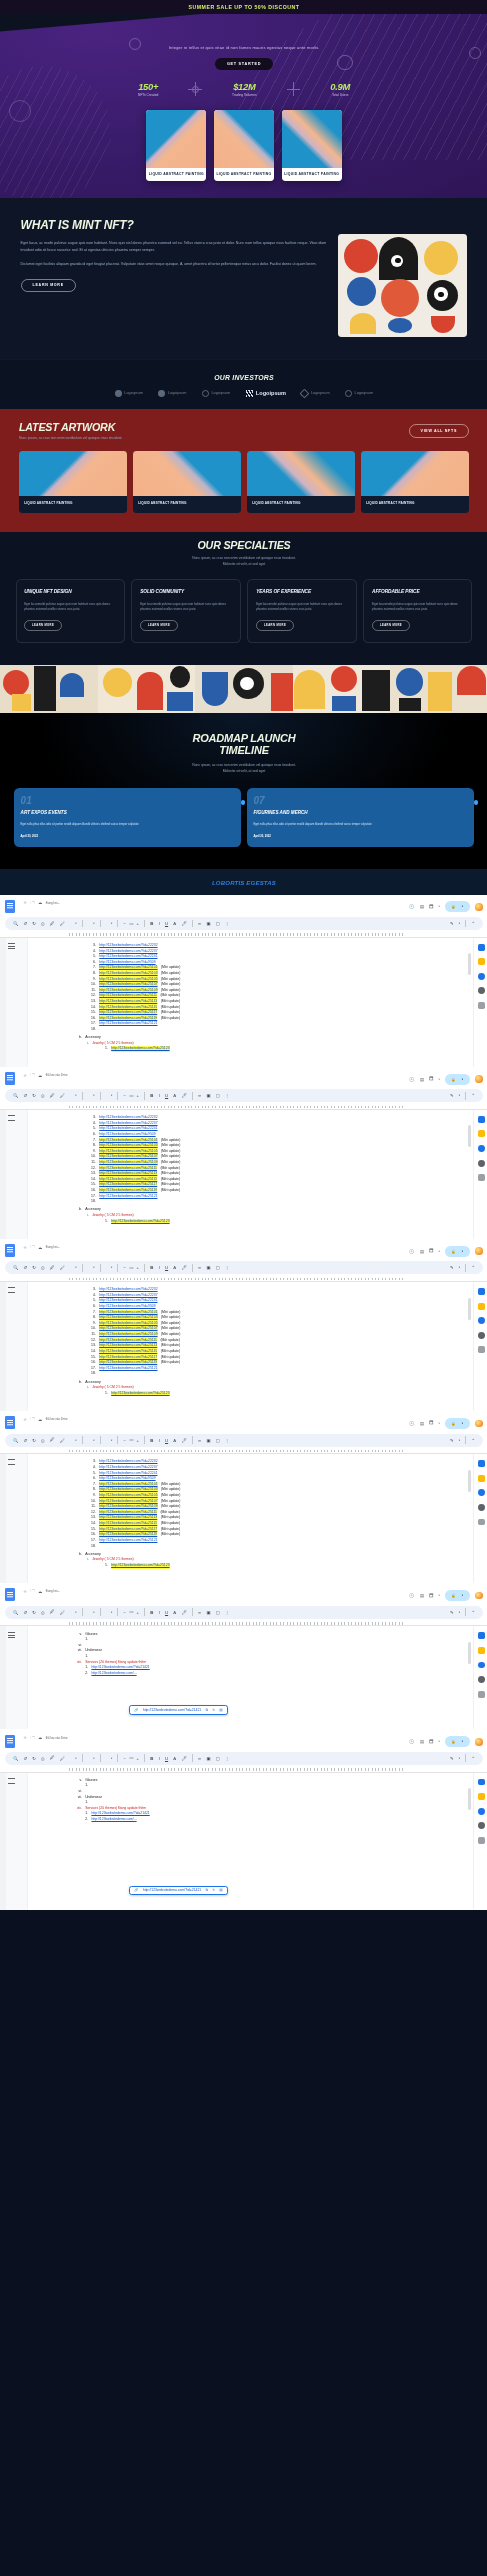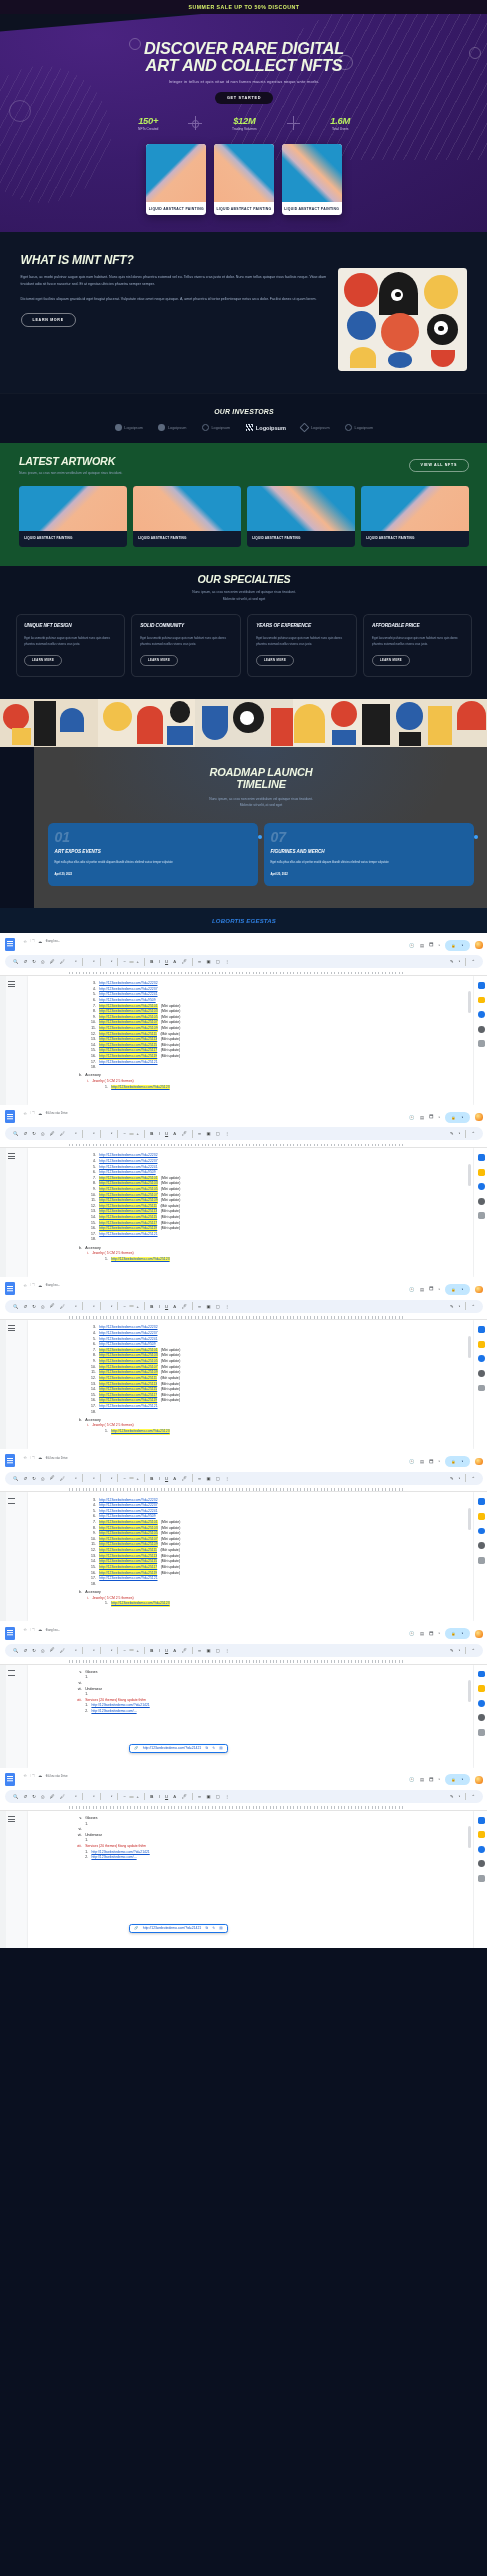--- a/index.html
+++ b/index.html
@@ -150,21 +150,21 @@
   .logoitem .ic{width:6.9px;height:6.9px;border:0.9px solid #9fb0c9;border-radius:50%;display:block;}
   .logoitem .ic.sq{border-radius:0.9px;transform:rotate(45deg);}
   .logoitem .ic.filled{background:#9fb0c9;border:none;}
   .logoitem .tx{font-size:3.8px;color:#c3cfe0;}
   .logoitem.big{opacity:.95;}
   .logoitem.big .tx{font-size:5.6px;font-weight:bold;color:#eef3fa;}
   .chev{width:7.7px;height:6.9px;background:
      repeating-linear-gradient(60deg,#dfe8f4 0 1.3px, transparent 1.3px 2.6px);}
 
   
-  .latest{background:#14532d;padding:12px 19px 19px 19px;}
+  .latest{background:#7f1d1d;padding:12px 19px 19px 19px;}
   .latest-head{display:flex;align-items:flex-start;justify-content:space-between;}
   .latest-head h2{font-size:10.7px;}
   .sub-sm{font-size:3.4px;color:#8fa1bb;margin-top:3.4px;}
   .art-grid{display:flex;gap:6px;margin-top:11px;}
   .art-card{flex:1;border-radius:3.4px;overflow:hidden;background:#101a2e;}
   .art-card .art{height:45px;}
   .art-card .cap{padding:5.2px 5.2px 6.9px 5.2px;font-size:3.1px;font-weight:bold;line-height:1.5;color:#eef3fa;letter-spacing:0.2px;}
 
   
   .spec{background:#0b1222;padding:6.9px 15.5px 22px 15.5px;text-align:center;}
@@ -181,34 +181,34 @@
     display:inline-block;margin-top:7.7px;border:0.9px solid rgba(255,255,255,.35);
     border-radius:6.9px;padding:3px 6.9px;font-size:2.7px;font-weight:bold;letter-spacing:0.4px;color:#fff;
   }
 
   
   .banner{height:48px;position:relative;overflow:hidden;background:#e8e2d6;display:flex;}
   .banner .seg{flex:1;position:relative;}
 
   
   .roadmap{
-    background:#404040; padding:19px 13.7px 22px 13.7px; text-align:center; position:relative;margin-left:34px;
+    background:#000000; padding:19px 13.7px 22px 13.7px; text-align:center; position:relative;
   }
   .roadmap:before{
     content:"";position:absolute;inset:0;
     background:radial-gradient(ellipse at 50% 0%, rgba(40,90,160,.25), transparent 60%);
   }
   .roadmap h2{font-size:11px;line-height:1.12;position:relative;}
   .roadmap .sub{font-size:3.4px;color:#8fa6c4;margin-top:5.2px;line-height:1.8;position:relative;}
   .rm-grid{display:flex;gap:5.2px;margin-top:14.6px;align-items:stretch;position:relative;}
   .rm-card{
     flex:1;background:#1b5e9e;border-radius:5.2px;padding:7.7px 6.9px 9.4px 6.9px;text-align:left;
     position:relative;
   }
-  .rm-card .n{font-size:14px;font-weight:bold;font-style:italic;color:rgba(255,255,255,.22);line-height:1;}
+  .rm-card .n{font-size:10px;font-weight:bold;font-style:italic;color:rgba(255,255,255,.22);line-height:1;}
   .rm-card.active .n{color:#6fc0ff;}
   .rm-card h4{font-size:4.6px;font-weight:bold;line-height:1.45;margin-top:4.3px;color:#fff;font-style:italic;text-transform:uppercase;}
   .rm-card p{font-size:2.7px;line-height:1.85;color:#cfe2f4;margin-top:5.2px;}
   .rm-card .date{font-size:2.7px;font-weight:bold;color:#fff;margin-top:7.7px;}
   .rm-dot{
     position:absolute;top:12px;right:-3.9px;width:4.3px;height:4.3px;border-radius:50%;
     background:#3ba2ff;z-index:4;
   }
 
   
@@ -298,42 +298,38 @@
   <div class="hero">
     <div class="wedge"></div>
     <div class="arcs"></div>
     <div class="arcs2"></div>
     <div class="circ1"></div>
     <div class="circ2"></div>
     <div class="circ3"></div>
     <div class="circ4"></div>
 
     <div class="hero-inner">
-      <h1 class="hero-title">
-        <span>DISCOVER RARE DIGITAL</span><br>
-        <span>ART AND COLLECT NFTS</span>
-      </h1>
       <div class="hero-sub">Integer in tellus et quis vitae id non fames mauris egestas neque ante morbi.</div>
       <div class="btn-dark">GET STARTED</div>
 
       <div class="stats">
         <div class="stat">
           <div class="num">150+</div>
           <div class="lbl">NFTs Created</div>
         </div>
         <div class="statsep">
             <div class="statcirc"></div>
           </div>
         <div class="stat">
           <div class="num">$12M</div>
           <div class="lbl">Trading Volumes</div>
         </div>
         <div class="statsep"></div>
         <div class="stat">
-          <div class="num">1.6M</div>
+          <div class="num">0.9M</div>
           <div class="lbl">Total Users</div>
         </div>
       </div>
 
       <div class="cards">
         <div class="card">
           <div class="art g1"></div>
           <div class="cap">LIQUID ABSTRACT PAINTING</div>
         </div>
         <div class="card">

